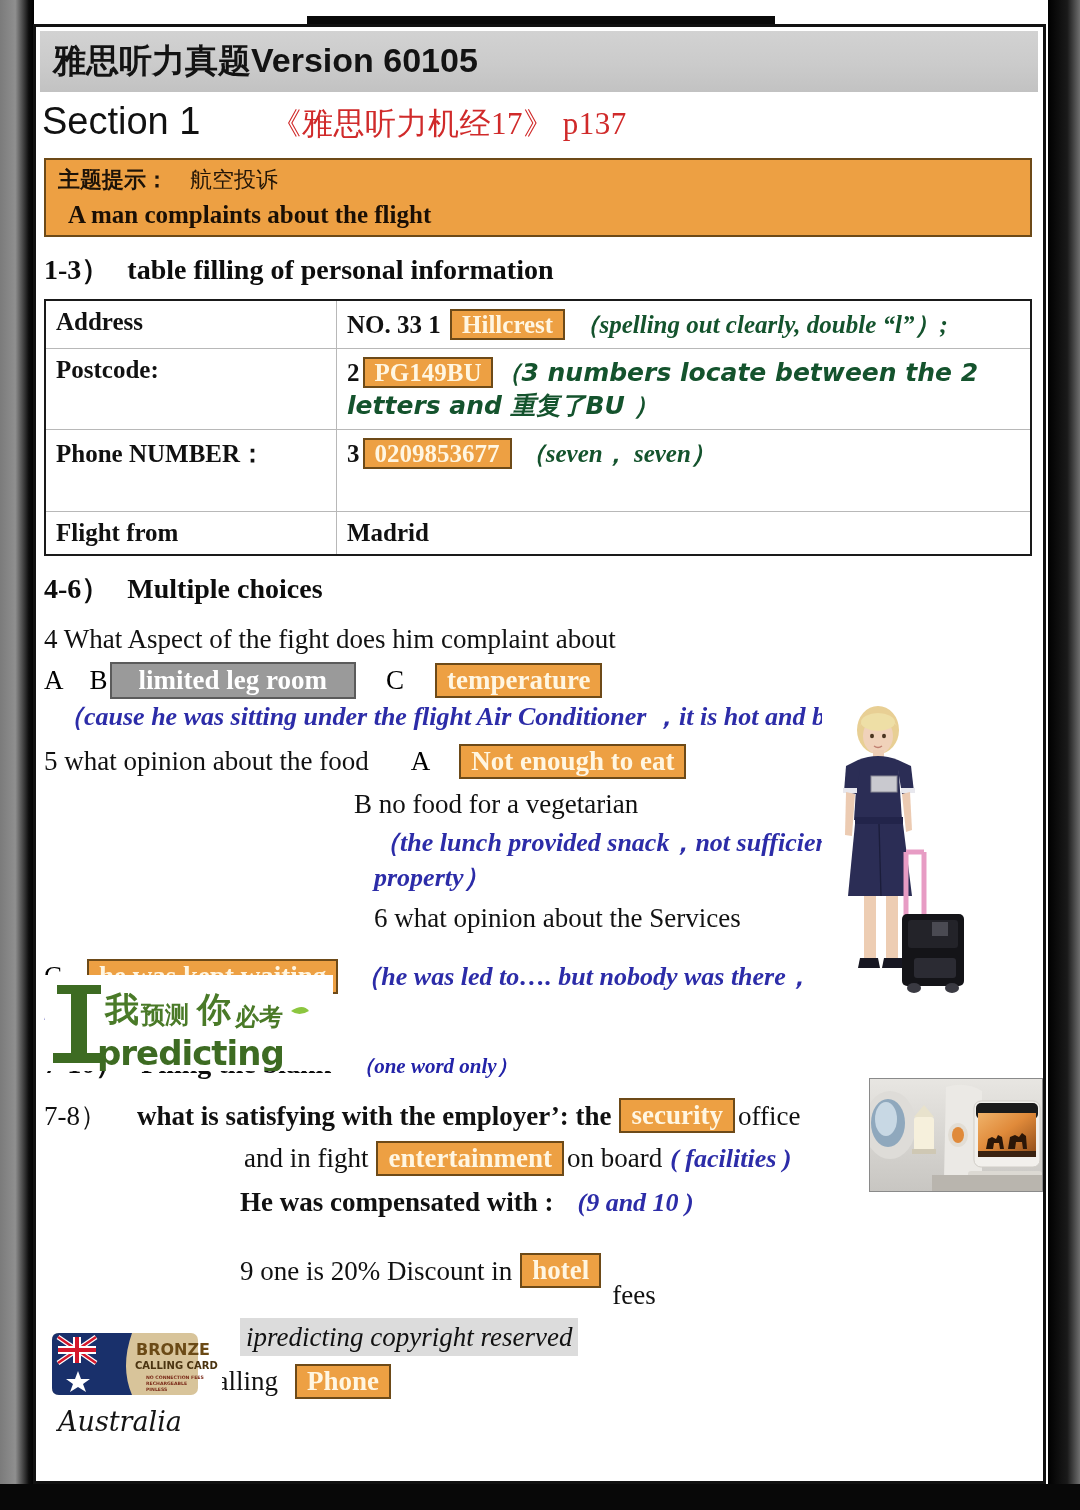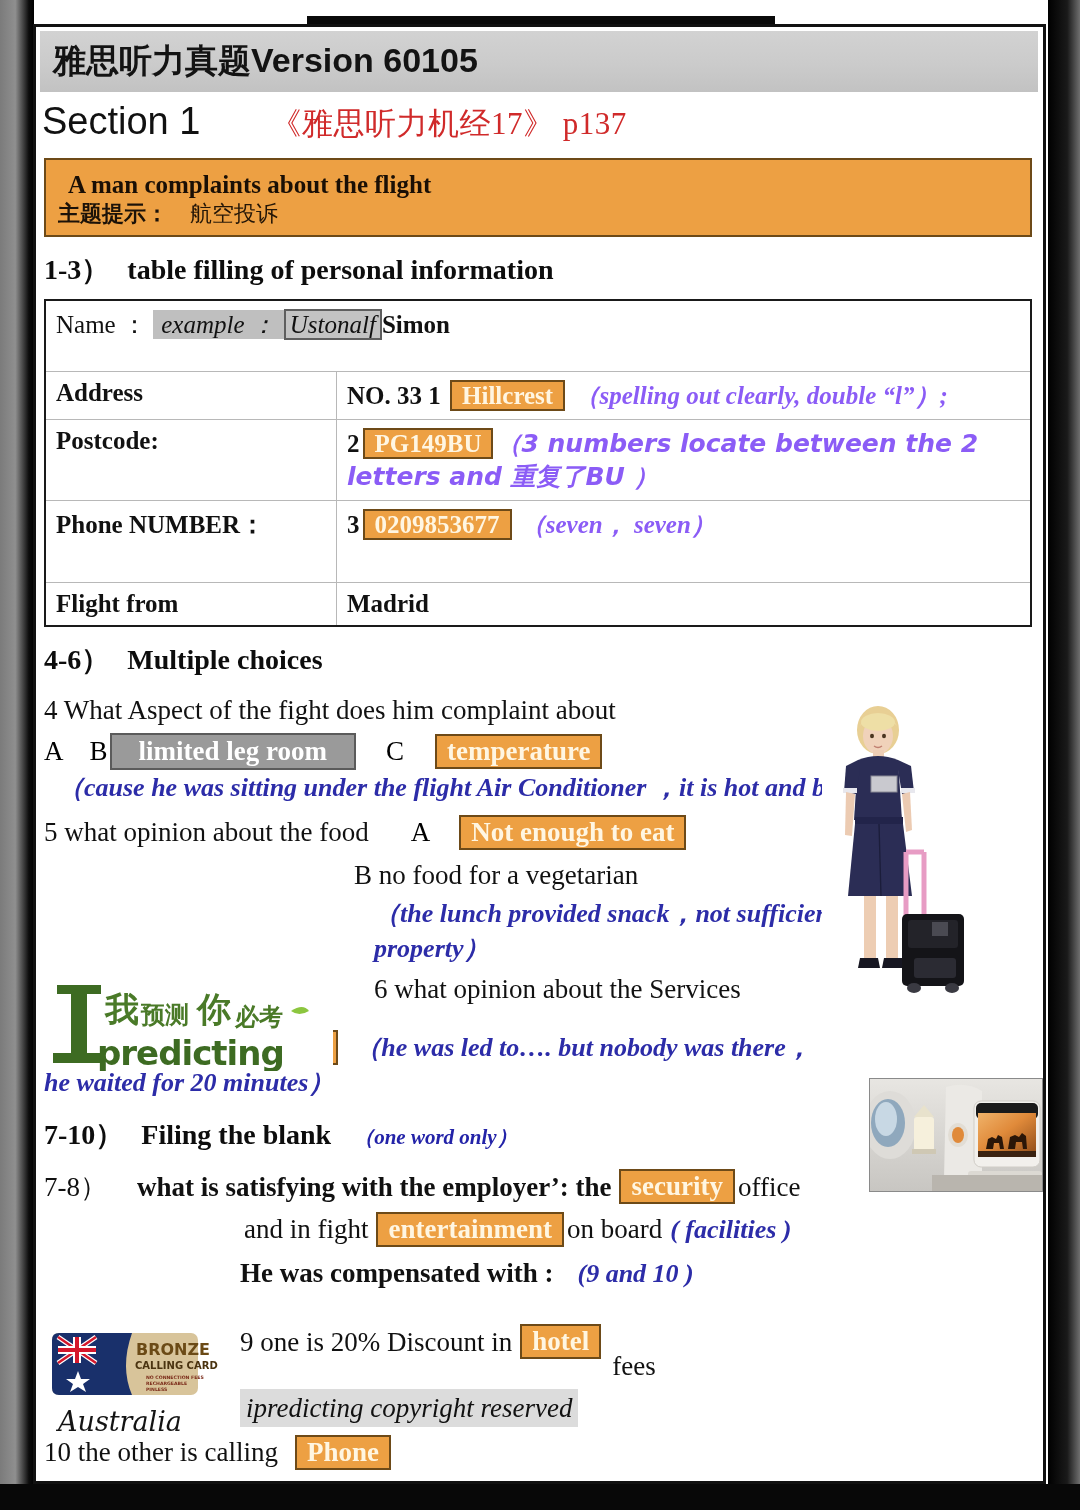--- a/index.html
+++ b/index.html
@@ -210,21 +210,21 @@
   .hl-orange {
     background: #eda043;
     border: 2px solid #6d4a18;
     color: #fff6e2;
     font-weight: bold;
     padding: 0px 10px;
     margin: 0 3px;
     white-space: nowrap;
   }
   .note {
-    color: #8b5cf6;
+    color: #14532d;
     font-style: italic;
     font-weight: bold;
   }
   .note-cn { font-family: "DejaVu Sans", sans-serif; font-style: italic; }
 
   
   #mcq {
     position: relative;
     margin-top: 12px;
     padding-left: 4px;
@@ -311,40 +311,34 @@
   </div>
 
   <div id="content">
 
     <div class="row-section">
       <div id="section-title">Section 1</div>
       <div id="jingji-title">《雅思听力机经17》 p137</div>
     </div>
 
     <div id="theme-banner">
-      <div id="theme-en">A man complaints about the flight</div>
       <div id="theme-label-row">
         <span id="theme-label">主题提示：</span>
         <span id="theme-value">航空投诉</span>
       </div>
+      <div id="theme-en">A man complaints about the flight</div>
     </div>
 
     <div class="qgroup">
       <span class="num">1-3）</span>
       <span>table filling of personal information</span>
     </div>
 
     <table id="info-table">
       <tbody>
-          <tr>
-        <td class="name-cell" colspan="2">
-          <span class="name-label">Name ：</span>
-          <span class="hl-gray-plain">example ：</span><span class="hl-gray-box">Ustonalf</span><span class="bold-name">Simon</span>
-        </td>
-      </tr>
       <tr>
         <td class="tbl-label">Address</td>
         <td class="tbl-val">
           <span class="sec-bold">NO. 33  1</span>
           <span class="hl-orange">Hillcrest</span>
           <span class="note">（spelling  out  clearly,  double “l”）;</span>
         </td>
       </tr>
       <tr>
         <td class="tbl-label">Postcode:</td>

